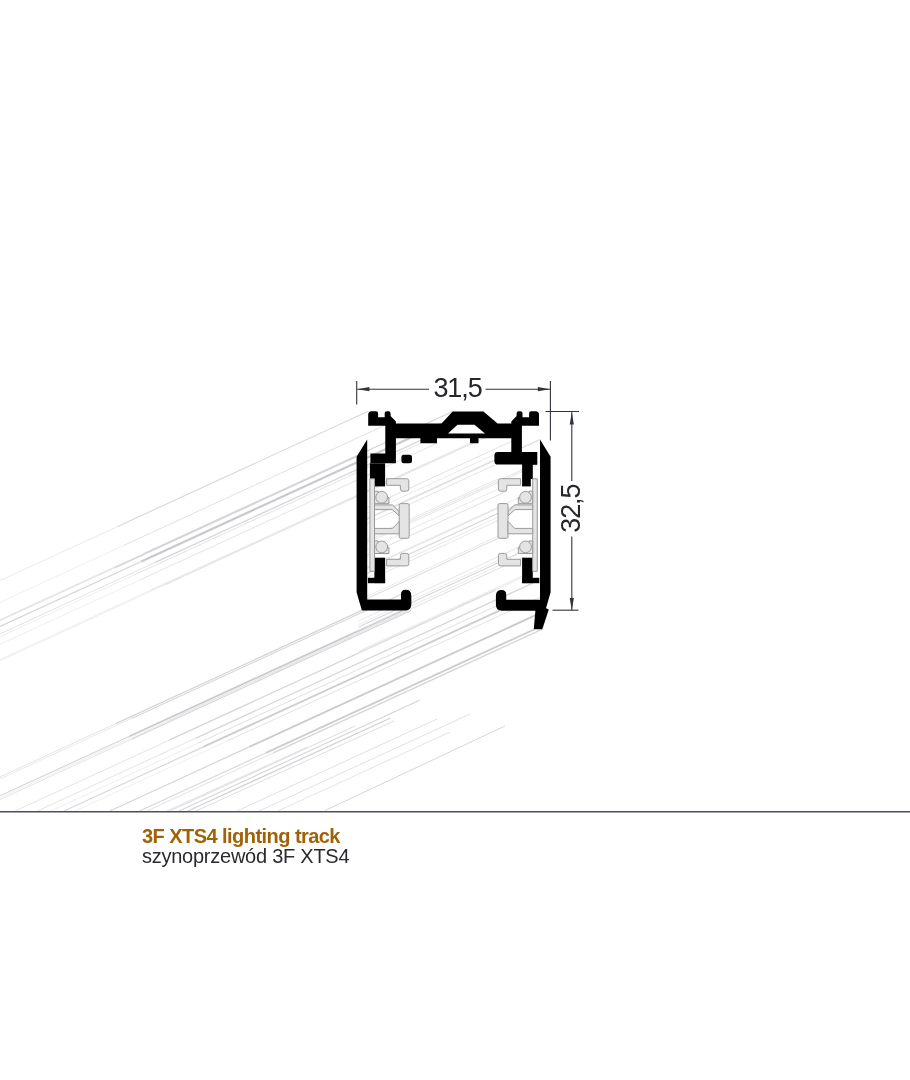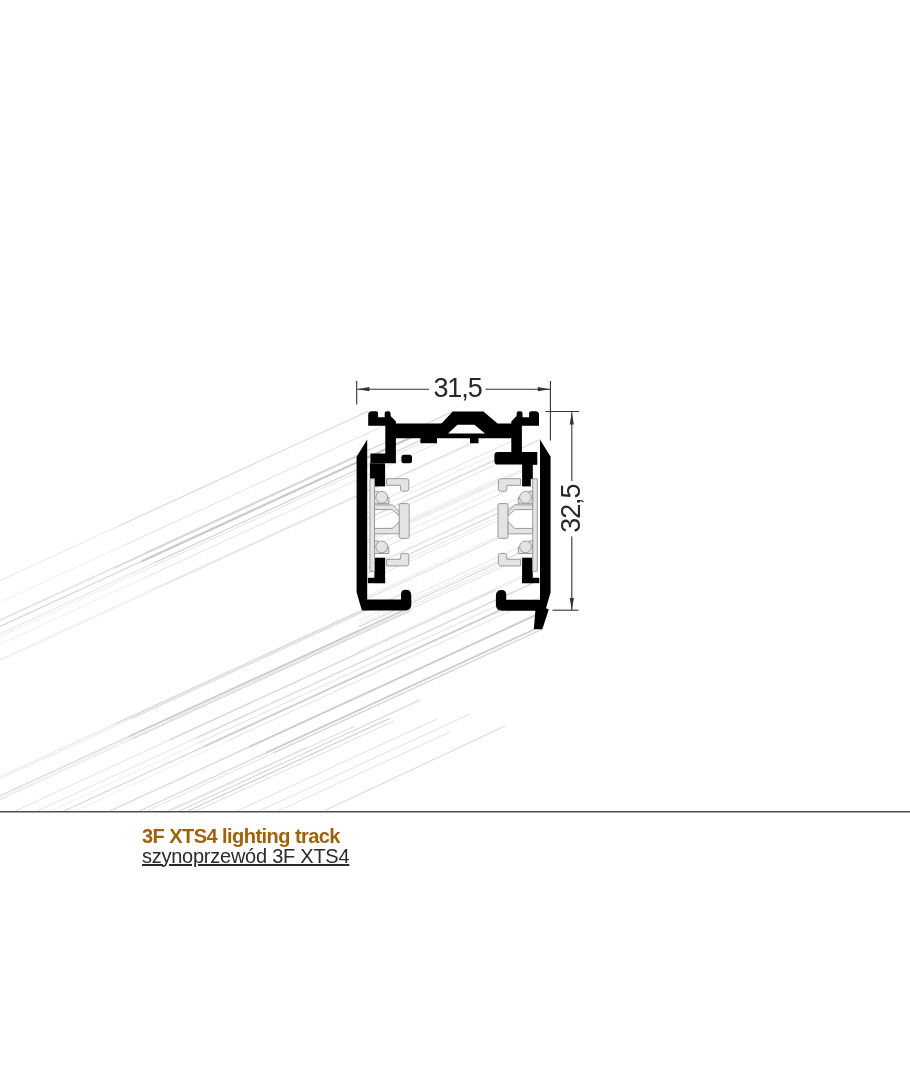--- a/index.html
+++ b/index.html
@@ -1,21 +1,21 @@
 <!DOCTYPE html>
 <html><head>
 <meta charset="utf-8">
 <style>
   html,body{margin:0;padding:0;background:#ffffff;width:910px;height:1080px;overflow:hidden;
     font-family:"Liberation Sans",sans-serif;}
   .wrap{position:relative;width:724px;height:1080px;}
   svg{position:absolute;left:0;top:0;opacity:0.999;}
   .caption{position:absolute;left:142px;top:825.5px;color:#222226;filter:blur(0px);}
   .caption .b{font-weight:bold;font-size:20px;line-height:20px;color:#a16207;letter-spacing:-0.55px;}
-  .caption .r{font-weight:normal;font-size:20px;line-height:20px;color:#2a2a2e;letter-spacing:-0.25px;text-decoration:underline;}
+  .caption .r{font-weight:normal;font-size:20px;line-height:20px;color:#2a2a2e;letter-spacing:-0.25px;}
 </style>
 </head>
 <body>
 <div class="wrap">
 <svg width="910" height="1080" viewBox="0 0 910 1080">
 
   <g fill="none">
 <line x1="441.5" y1="423.4" x2="141.3" y2="561.5" stroke="#c9c9cd" stroke-width="2.2"></line>
 <line x1="141.3" y1="561.5" x2="0.0" y2="626.5" stroke="#d5d5d7" stroke-width="1.36"></line>
 <line x1="368.2" y1="411.2" x2="117.8" y2="526.4" stroke="#d8d8dc" stroke-width="1.1"></line>

